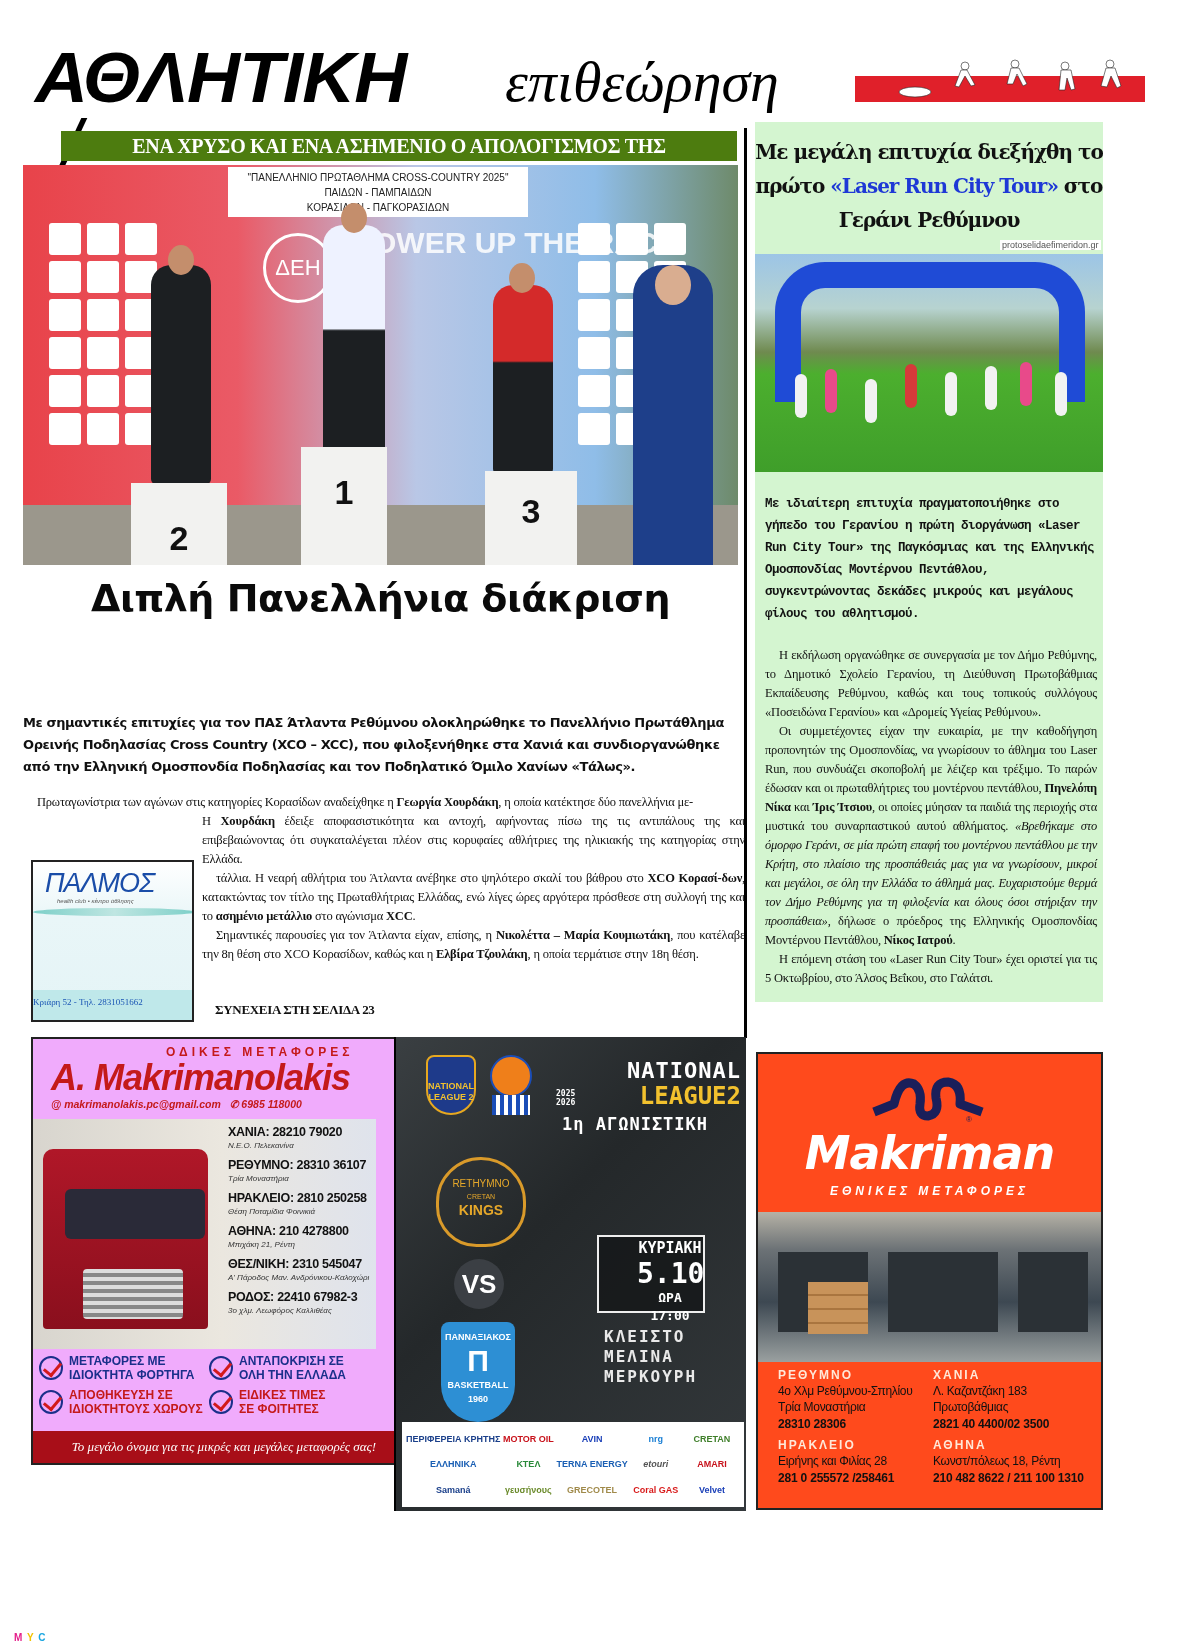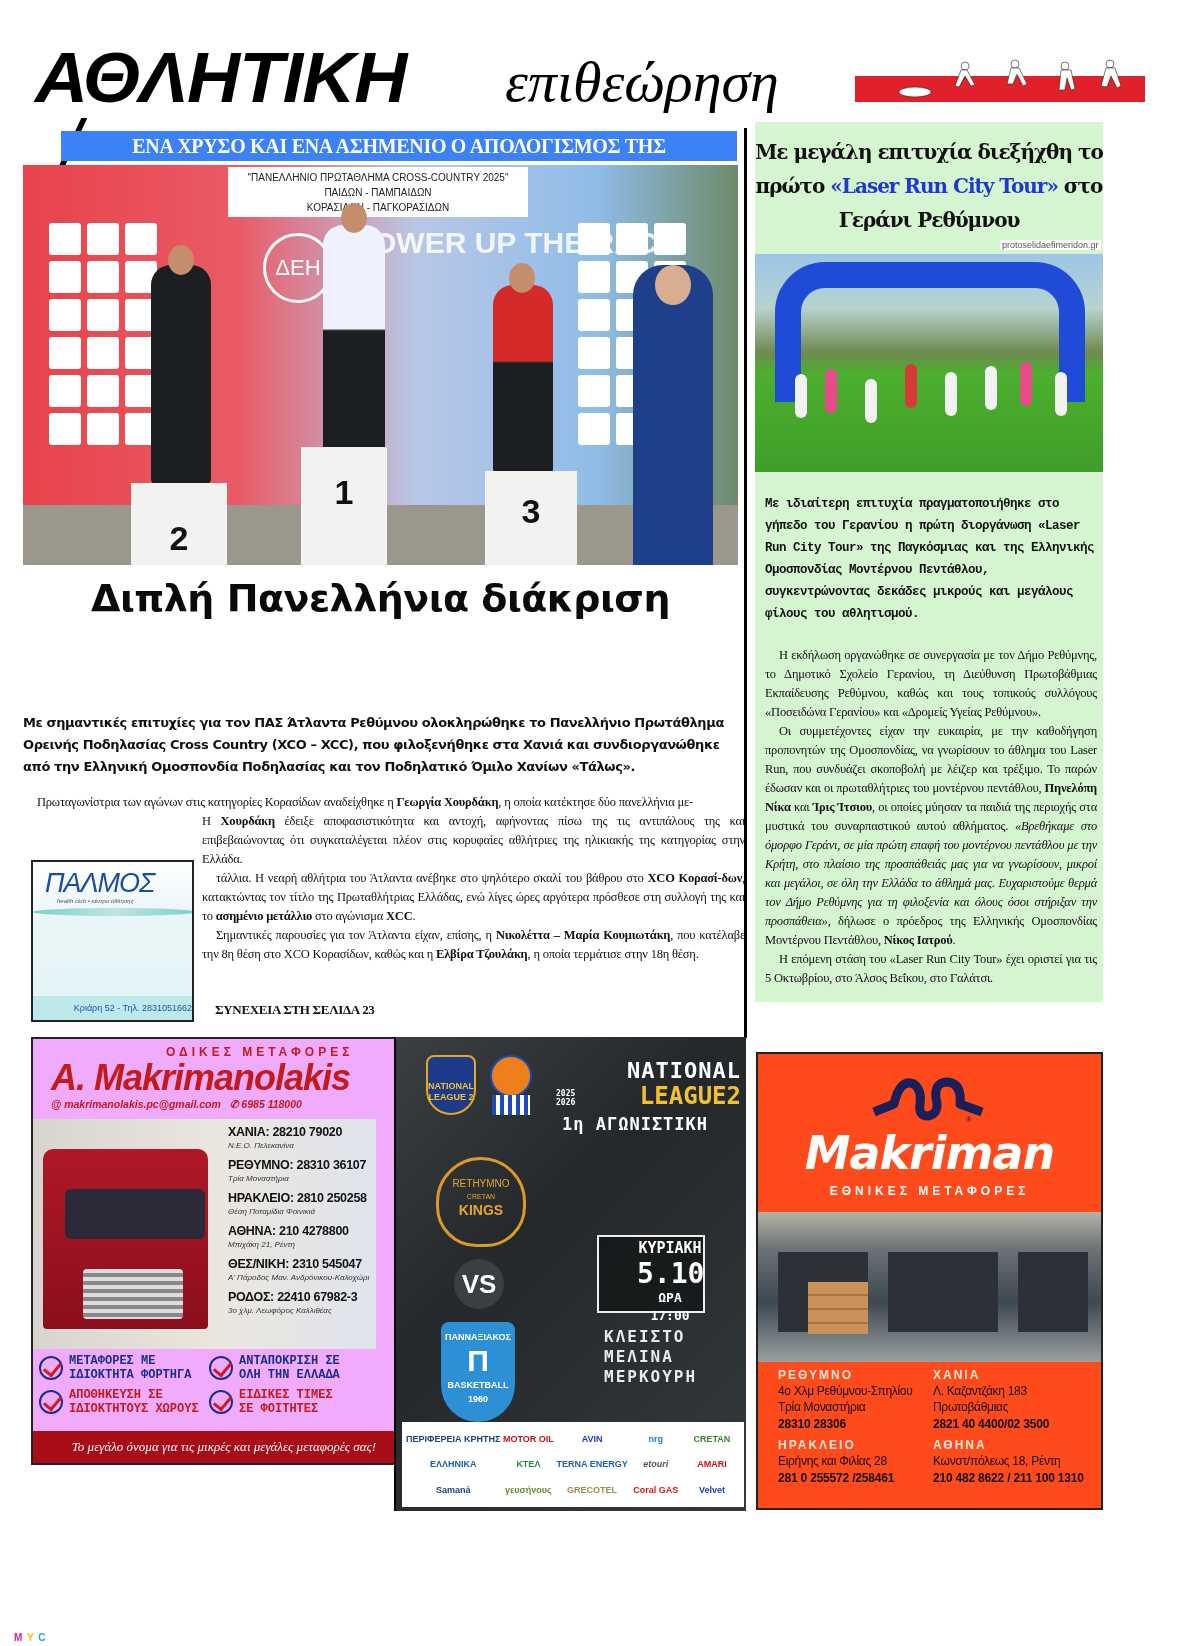--- a/index.html
+++ b/index.html
@@ -8,21 +8,21 @@
 
   
   .masthead { position: absolute; left: 35px; top: 38px; width: 1130px; height: 100px; }
   .mast-bold { position: absolute; left: 0; top: 0; font-family: "Liberation Sans", sans-serif; font-weight: 900; font-style: italic; font-size: 70px; letter-spacing: -1px; color: #000; line-height: 80px; transform: scaleX(1.05); transform-origin: left; }
   .mast-italic { position: absolute; left: 470px; top: 14px; font-family: "Liberation Serif", serif; font-style: italic; font-size: 58px; color: #000; line-height: 60px; }
   .mast-stroke { position: absolute; left: 30px; top: 80px; width: 6px; height: 70px; background: #000; transform: skewX(-25deg); }
   .mast-band { position: absolute; left: 820px; top: 38px; width: 290px; height: 26px; background: #e0202a; }
   .mast-figures { position: absolute; left: 860px; top: 18px; width: 240px; height: 46px; }
 
   
-  .kicker { position: absolute; left: 61px; top: 131px; width: 676px; height: 30px; background: #3b82f6; color: #fff; font-family: "Liberation Serif", serif; font-weight: bold; font-size: 20px; text-align: center; line-height: 30px; letter-spacing: -0.3px; }
+  .kicker { position: absolute; left: 61px; top: 131px; width: 676px; height: 30px; background: #4d7c0f; color: #fff; font-family: "Liberation Serif", serif; font-weight: bold; font-size: 20px; text-align: center; line-height: 30px; letter-spacing: -0.3px; }
 
   .col-divider { position: absolute; left: 744px; top: 128px; width: 3px; height: 910px; background: #000; }
 
   
   .main-photo { position: absolute; left: 23px; top: 165px; width: 715px; height: 400px; overflow: hidden; background: linear-gradient(90deg, #e8434a 0%, #ea5a66 30%, #b9c7e6 55%, #8fbde8 80%, #6e8a6a 100%); }
   .banner-top { position: absolute; left: 205px; top: 2px; width: 300px; height: 50px; background: #fff; text-align: center; font-family: "Liberation Sans", sans-serif; font-size: 10px; line-height: 15px; padding-top: 3px; color: #222; }
   .sponsor-grid { position: absolute; display: grid; grid-template-columns: repeat(3, 32px); grid-gap: 6px; }
   .sponsor-tile { width: 32px; height: 32px; background: #fff; border-radius: 3px; }
   .podium { position: absolute; background: #f2f2f0; text-align: center; font-family: "Liberation Sans", sans-serif; font-weight: 900; font-size: 34px; color: #111; }
   .athlete { position: absolute; border-radius: 20px 20px 6px 6px; }
@@ -43,36 +43,36 @@
   .body-wrap p, .body-first p { text-indent: 0; }
   .body-wrap p + p { text-indent: 14px; }
   .continued { position: absolute; left: 215px; top: 1002px; font-family: "Liberation Serif", serif; font-weight: bold; font-size: 13px; letter-spacing: -0.3px; }
 
   
   .palmos { position: absolute; left: 31px; top: 860px; width: 163px; height: 162px; border: 2px solid #222; background: linear-gradient(#fff 0%, #e9f6f8 35%, #e4f4f6 100%); overflow: hidden; }
   .palmos-logo { position: absolute; left: 12px; top: 6px; font-family: "Liberation Sans", sans-serif; font-style: italic; font-size: 27px; color: #1a4da8; letter-spacing: -1px; }
   .palmos-sub { position: absolute; left: 24px; top: 36px; font-size: 6px; color: #555; font-style: italic; font-family: "Liberation Sans", sans-serif; }
   .palmos-wave { position: absolute; left: 0; top: 46px; width: 163px; height: 8px; background: linear-gradient(90deg, #7ccfc8, #bfe6e2, #7ccfc8); border-radius: 50%; }
   .palmos-list { position: absolute; left: 8px; top: 62px; list-style: none; font-family: "DejaVu Sans", sans-serif; font-size: 12.5px; line-height: 22px; letter-spacing: -0.5px; }
-  .palmos-foot { position: absolute; left: 0; bottom: 0; width: 100%; height: 24px; background: #bfe8ea; color: #1a55b4; font-family: Liberation Sans, sans-serif; font-size: 9px; text-align: right; line-height: 24px; }
+  .palmos-foot { position: absolute; left: 0; bottom: 0; width: 100%; height: 30px; background: #bfe8ea; color: #1a55b4; font-family: Liberation Serif, serif; font-size: 9px; text-align: left; line-height: 24px; }
 
   
   .makri-ad { position: absolute; left: 31px; top: 1037px; width: 386px; height: 428px; border: 2px solid #222; background: #f0abfc; overflow: hidden; }
   .makri-top { position: absolute; left: 133px; top: 6px; font-family: "Liberation Sans", sans-serif; font-weight: bold; font-size: 12px; color: #c41a1a; letter-spacing: 4px; }
   .makri-brand { position: absolute; left: 18px; top: 18px; font-family: "Liberation Sans", sans-serif; font-weight: 900; font-style: italic; font-size: 36px; color: #c41a1a; letter-spacing: -1px; }
   .makri-contact { position: absolute; left: 18px; top: 59px; font-family: "Liberation Sans", sans-serif; font-weight: bold; font-style: italic; font-size: 10.5px; color: #c41a1a; }
   .makri-photo { position: absolute; left: 0; top: 80px; width: 343px; height: 230px; background: linear-gradient(90deg, #d8d5ce 0%, #ebe7df 55%, #dfe3ec 100%); }
   .truck { position: absolute; left: 10px; top: 30px; width: 165px; height: 180px; background: linear-gradient(#b01728, #8a0f1d); border-radius: 10px 10px 4px 4px; }
   .truck-window { position: absolute; left: 22px; top: 40px; width: 140px; height: 50px; background: #2a2a38; border-radius: 6px; }
   .truck-grill { position: absolute; left: 40px; top: 120px; width: 100px; height: 50px; background: repeating-linear-gradient(#ddd 0 4px, #888 4px 8px); border-radius: 4px; }
   .makri-cities { position: absolute; left: 195px; top: 86px; width: 150px; font-family: "Liberation Sans", sans-serif; }
   .city-line { font-weight: bold; font-size: 12.5px; line-height: 15px; color: #111; letter-spacing: -0.3px; }
   .city-sub { font-style: italic; font-size: 8px; line-height: 12px; color: #333; margin-bottom: 6px; }
   .makri-features { position: absolute; left: 6px; top: 315px; width: 340px; display: grid; grid-template-columns: 1fr 1fr; grid-row-gap: 6px; }
-  .feature { display: flex; align-items: center; font-family: Liberation Mono, monospace; font-weight: bold; font-size: 12px; line-height: 14px; }
+  .feature { display: flex; align-items: center; font-family: Liberation Sans, sans-serif; font-weight: bold; font-size: 12px; line-height: 14px; }
   .check-icon { width: 24px; height: 24px; border: 2px solid #1a2f8a; border-radius: 50%; margin-right: 6px; position: relative; flex-shrink: 0; }
   .check-icon::after { content: ""; position: absolute; left: 6px; top: 1px; width: 8px; height: 14px; border-right: 3px solid #d21a1a; border-bottom: 3px solid #d21a1a; transform: rotate(40deg); }
   .feature.blue { color: #1a2f8a; }
   .feature.red { color: #c41a1a; }
   .makri-slogan { position: absolute; left: 0; bottom: 0; width: 100%; height: 32px; background: #a80e18; color: #fff; text-align: center; font-family: "Liberation Serif", serif; font-style: italic; font-size: 13px; line-height: 32px; }
 
   
   .bball-ad { position: absolute; left: 394px; top: 1037px; width: 352px; height: 474px; background: linear-gradient(135deg, #3a3f42 0%, #24282a 40%, #34393c 100%); overflow: hidden; border-left: 2px solid #000; }
   .nl2-badge { position: absolute; left: 30px; top: 18px; width: 50px; height: 60px; background: #1e3a8a; border: 2px solid #e6a820; border-radius: 8px 8px 25px 25px; color: #f2c12e; font-family: "Liberation Sans", sans-serif; font-weight: bold; font-size: 9px; text-align: center; padding-top: 24px; line-height: 11px; }
   .ball-logo { position: absolute; left: 94px; top: 18px; width: 42px; height: 42px; border-radius: 50%; background: #ef7f1a; border: 2px solid #1a4db8; }
@@ -104,21 +104,21 @@
   .arch { position: absolute; left: 20px; top: 8px; width: 310px; height: 140px; border: 26px solid #1f4bd6; border-bottom: none; border-radius: 50px 50px 0 0; }
   .runner { position: absolute; width: 12px; height: 44px; border-radius: 6px; }
   .laser-lead { position: absolute; left: 765px; top: 493px; width: 332px; font-family: Liberation Mono, monospace; font-weight: bold; font-size: 12.5px; line-height: 22px; letter-spacing: -0.5px; }
   .laser-body { position: absolute; left: 765px; top: 646px; width: 332px; }
   .laser-body p { text-indent: 14px; }
 
   
   .makriman-ad { position: absolute; left: 756px; top: 1052px; width: 347px; height: 458px; background: #ff4a1c; border: 2px solid #222; overflow: hidden; }
   .makriman-logo { position: absolute; left: 112px; top: 20px; width: 120px; height: 50px; }
   .makriman-brand { position: absolute; left: 0; top: 72px; width: 100%; text-align: center; color: #fff; font-family: "DejaVu Sans", sans-serif; font-weight: bold; font-style: italic; font-size: 46px; letter-spacing: -1px; }
-  .makriman-sub { position: absolute; left: 0; top: 130px; width: 100%; text-align: center; color: #fff; font-family: "Liberation Sans", sans-serif; font-weight: bold; font-size: 12px; letter-spacing: 4px; }
+  .makriman-sub { position: absolute; left: 0; top: 130px; width: 100%; text-align: center; color: #fff; font-family: "Liberation Sans", sans-serif; font-weight: bold; font-size: 12px; letter-spacing: 4px; font-style: italic; }
   .warehouse { position: absolute; left: 0; top: 158px; width: 343px; height: 150px; background: linear-gradient(#b6b2a6 0%, #6c7276 25%, #3d4852 60%, #9aa0a0 100%); }
   .warehouse-door { position: absolute; top: 40px; height: 80px; background: #2b3136; }
   .boxes { position: absolute; left: 50px; top: 70px; width: 60px; height: 52px; background: repeating-linear-gradient(#c8935a 0 12px, #a9753f 12px 14px); }
   .branches { position: absolute; left: 20px; top: 313px; width: 320px; display: grid; grid-template-columns: 155px 165px; grid-row-gap: 4px; font-family: "Liberation Sans", sans-serif; }
   .branch-city { color: #ffe8d8; font-weight: bold; font-size: 12px; letter-spacing: 2px; line-height: 16px; }
   .branch-addr { color: #111; font-size: 12px; line-height: 16px; letter-spacing: -0.3px; }
   .branch-phone { color: #111; font-weight: bold; font-size: 12px; line-height: 18px; letter-spacing: -0.2px; }
 
   .myc { position: absolute; left: 14px; top: 1632px; font-family: "Liberation Sans", sans-serif; font-weight: bold; font-size: 10px; letter-spacing: 1px; }
   .myc .m { color: #e51f8a; } .myc .y { color: #f2c200; } .myc .c { color: #1aa6e0; }

